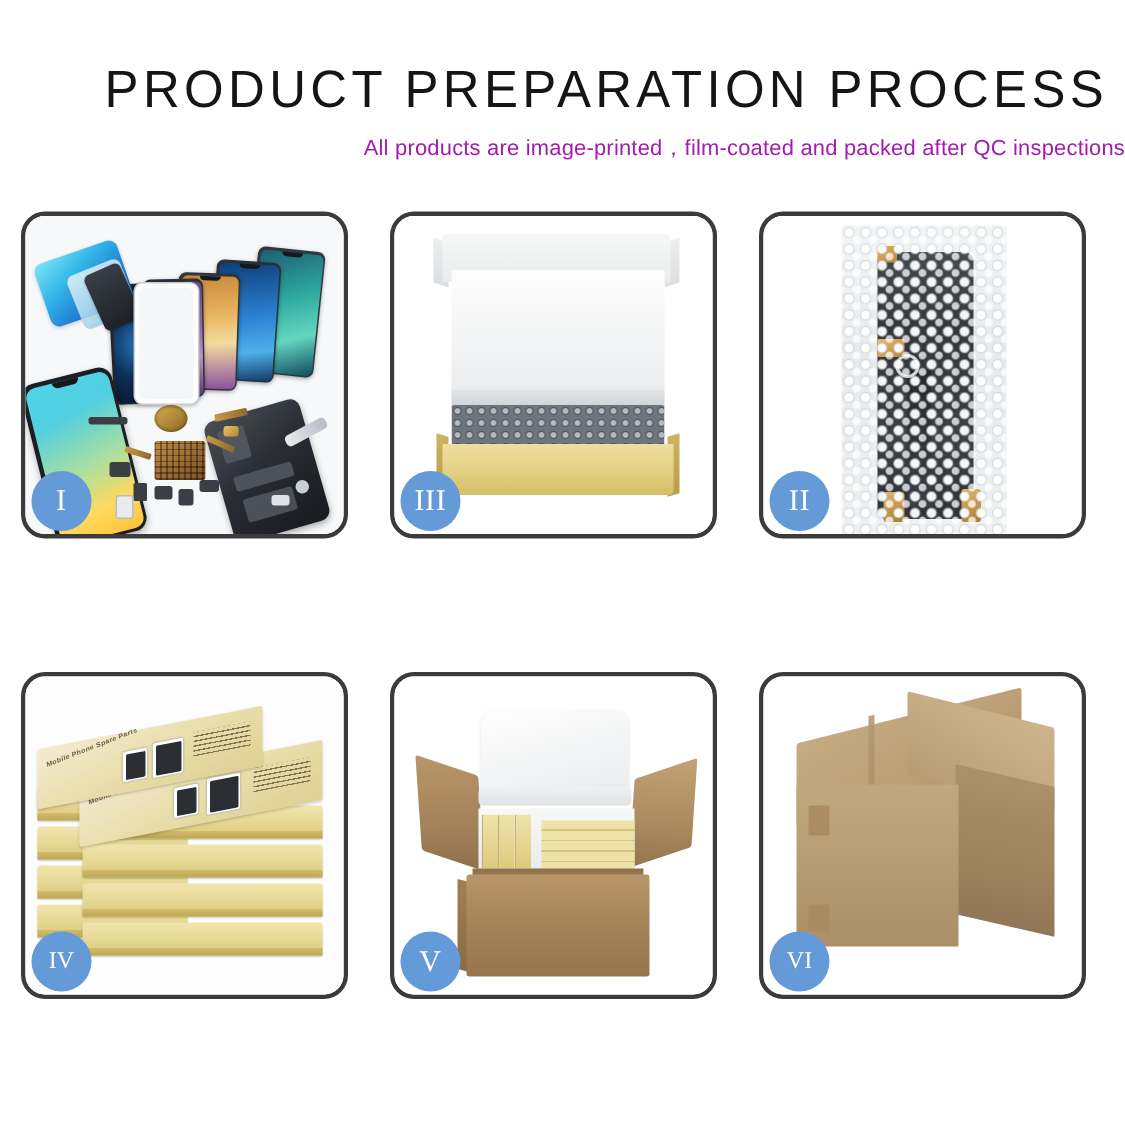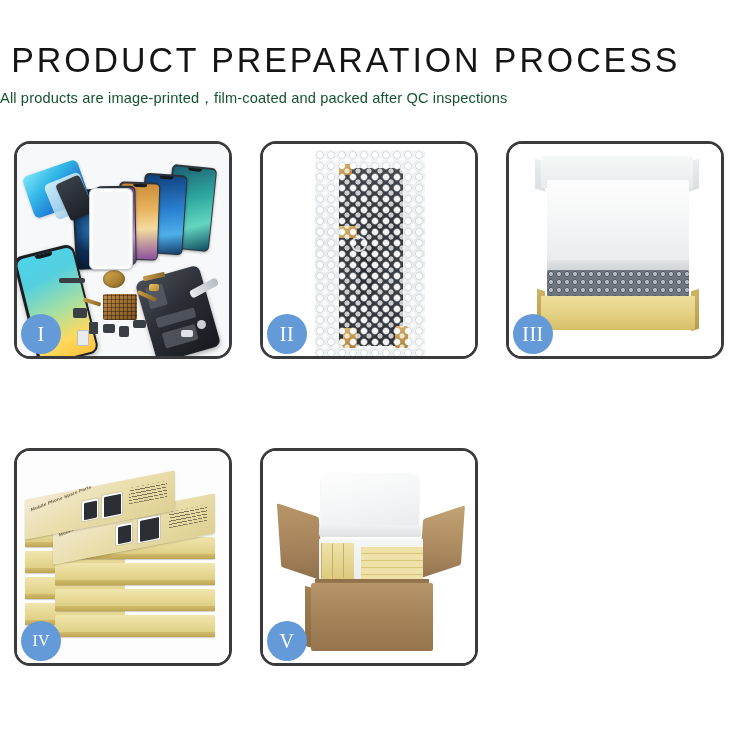--- a/index.html
+++ b/index.html
@@ -18,38 +18,38 @@
   .page {
     position: relative;
     width: 750px;
     height: 750px;
     background: #ffffff;
   }
 
   
   .header {
     padding-top: 42px;
-    text-align: left;
+    text-align: right;
   }
   .title {
     font-family: "Liberation Sans", sans-serif;
     font-size: 35px;
     font-weight: 500;
     color: #151515;
     letter-spacing: 3.0px;
     line-height: 1.05;
     margin: 0;
     white-space: nowrap;
     transform: scaleX(0.97);
   }
   .subtitle {
     font-family: "Liberation Sans", sans-serif;
     font-size: 14.6px;
     font-weight: 400;
-    color: #14532d;
+    color: #a21caf;
     letter-spacing: 0.15px;
     margin: 10px 0 0 0;
     white-space: nowrap;
   }
 
   
   .grid {
     position: absolute;
     left: 14px;
     top: 141px;
@@ -366,49 +366,49 @@
         <div class="part flex" style="left:120px;top:150px;width:20px;height:4px;transform:rotate(24deg);"></div>
         <div class="part" style="left:60px;top:186px;width:10px;height:14px;background:#e9ecef;border:1px solid #b9bfc6;"></div>
         <div class="part" style="left:164px;top:186px;width:12px;height:7px;background:#dfe3e7;"></div>
         <div class="part" style="left:180px;top:176px;width:9px;height:9px;background:#c9ced4;border-radius:50%;"></div>
       </div>
       <div class="badge">I</div>
     </div>
 
     <div class="panel">
       <div class="panel-clip">
+        <div class="p3-bg"></div>
+        <div class="p3-lidleft"></div>
+        <div class="p3-lidright"></div>
+        <div class="p3-lid"></div>
+        <div class="p3-foam"></div>
+        <div class="p3-foam-sh"></div>
+        <div class="p3-bubble"></div>
+        <div class="p3-boxleft"></div>
+        <div class="p3-boxright"></div>
+        <div class="p3-boxfront"></div>
+      </div>
+      <div class="badge">III</div>
+    </div>
+
+    <div class="panel">
+      <div class="panel-clip">
         <div class="p2-bg"></div>
         <div class="bubblebag">
           <div class="p2-screen"></div>
           <div class="p2-flex"></div>
           <div class="p2-conn"></div>
           <div class="p2-tapeA"></div>
           <div class="p2-tapeB"></div>
           <div class="p2-tapeC"></div>
           <div class="p2-tapeD"></div>
           <div class="bubbles"></div>
         </div>
       </div>
       <div class="badge">II</div>
-    </div>
-
-    <div class="panel">
-      <div class="panel-clip">
-        <div class="p3-bg"></div>
-        <div class="p3-lidleft"></div>
-        <div class="p3-lidright"></div>
-        <div class="p3-lid"></div>
-        <div class="p3-foam"></div>
-        <div class="p3-foam-sh"></div>
-        <div class="p3-bubble"></div>
-        <div class="p3-boxleft"></div>
-        <div class="p3-boxright"></div>
-        <div class="p3-boxfront"></div>
-      </div>
-      <div class="badge">III</div>
     </div>
 
     <div class="panel">
       <div class="panel-clip">
         <div class="p4-bg"></div>
         <div class="stack">
 
           <div class="sbox" style="left:0px;  top:50px; width:100px;">
               <span class="edge"></span>
             </div>
@@ -474,15 +474,28 @@
         <div class="p5-ybox" style="left:69px;"></div>
         <div class="p5-ybox" style="left:80px;"></div>
         <div class="p5-ylay"></div>
         <div class="p5-carton-in"></div>
         <div class="p5-carton-sideL"></div>
         <div class="p5-carton"></div>
       </div>
       <div class="badge">V</div>
     </div>
 
+    <div class="panel">
+      <div class="panel-clip">
+        <div class="p6-bg"></div>
+        <div class="p6-top"></div>
+        <div class="p6-top2"></div>
+        <div class="p6-seam"></div>
+        <div class="p6-side"></div>
+        <div class="p6-front"></div>
+        <div class="p6-tapeT"></div>
+        <div class="p6-tapeB"></div>
+      </div>
+      <div class="badge wide">VI</div>
+    </div>
 
   </div>
 </div>
 
 </body></html>

